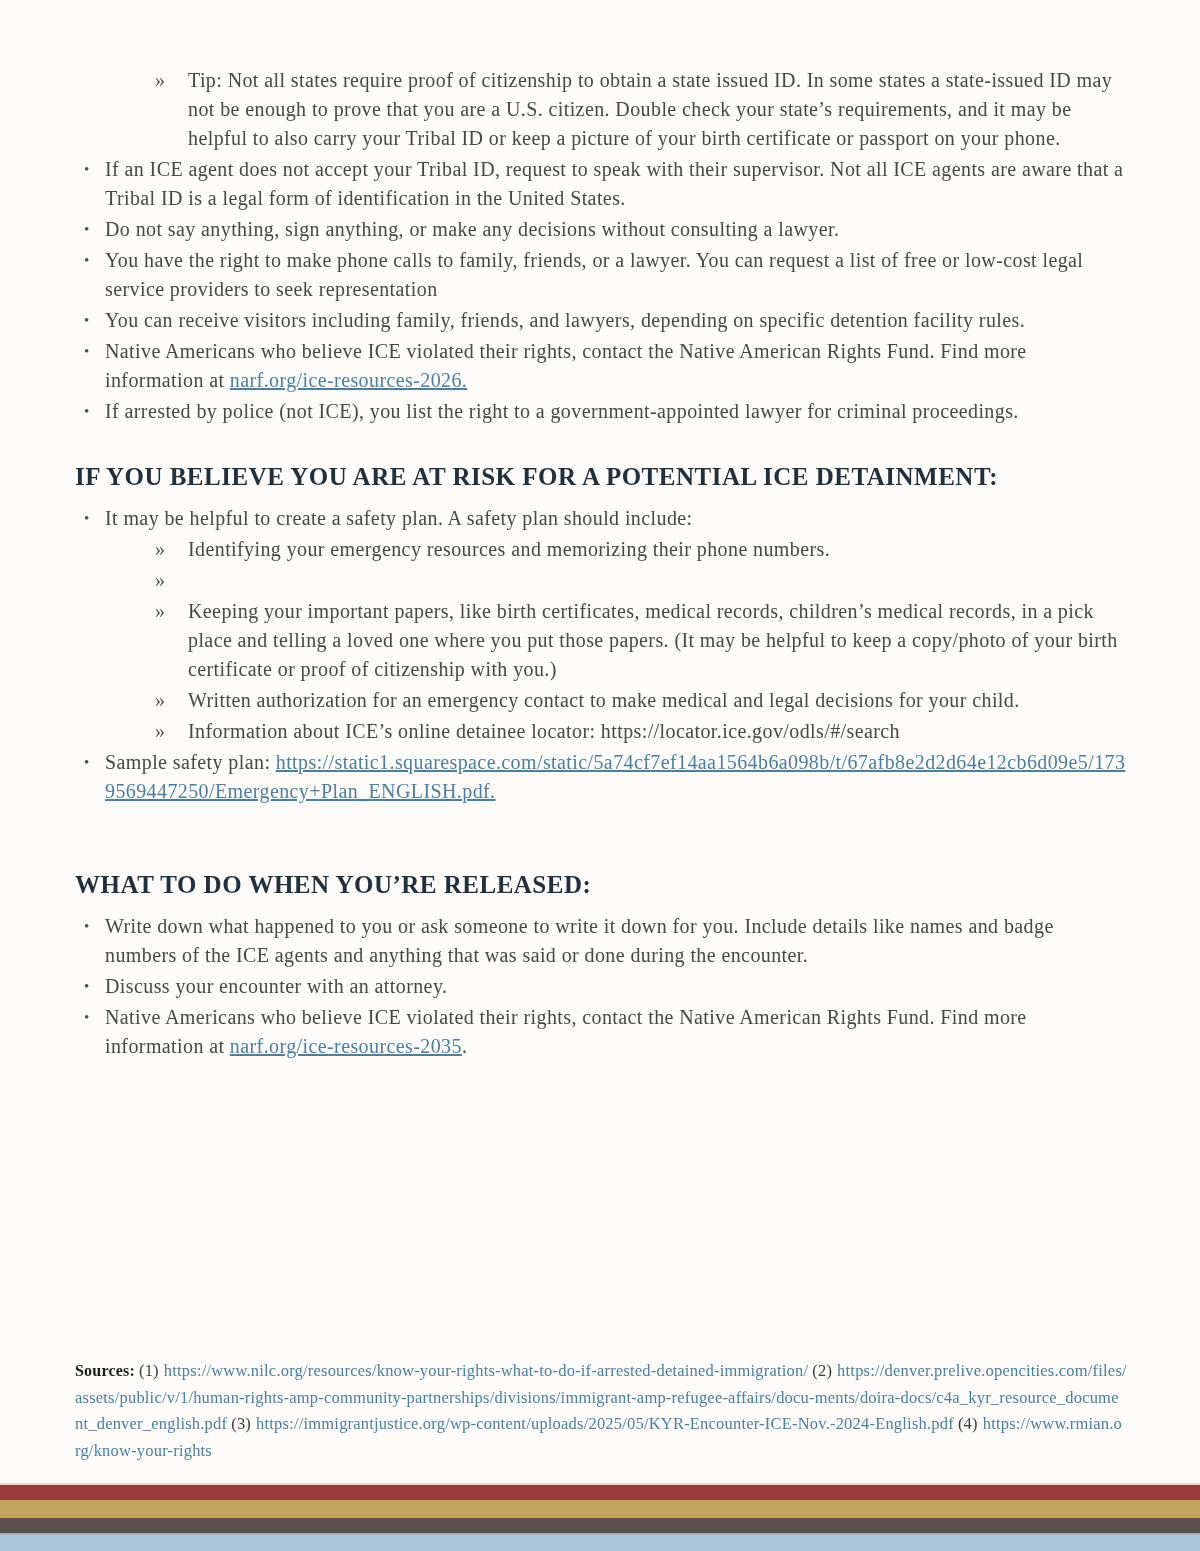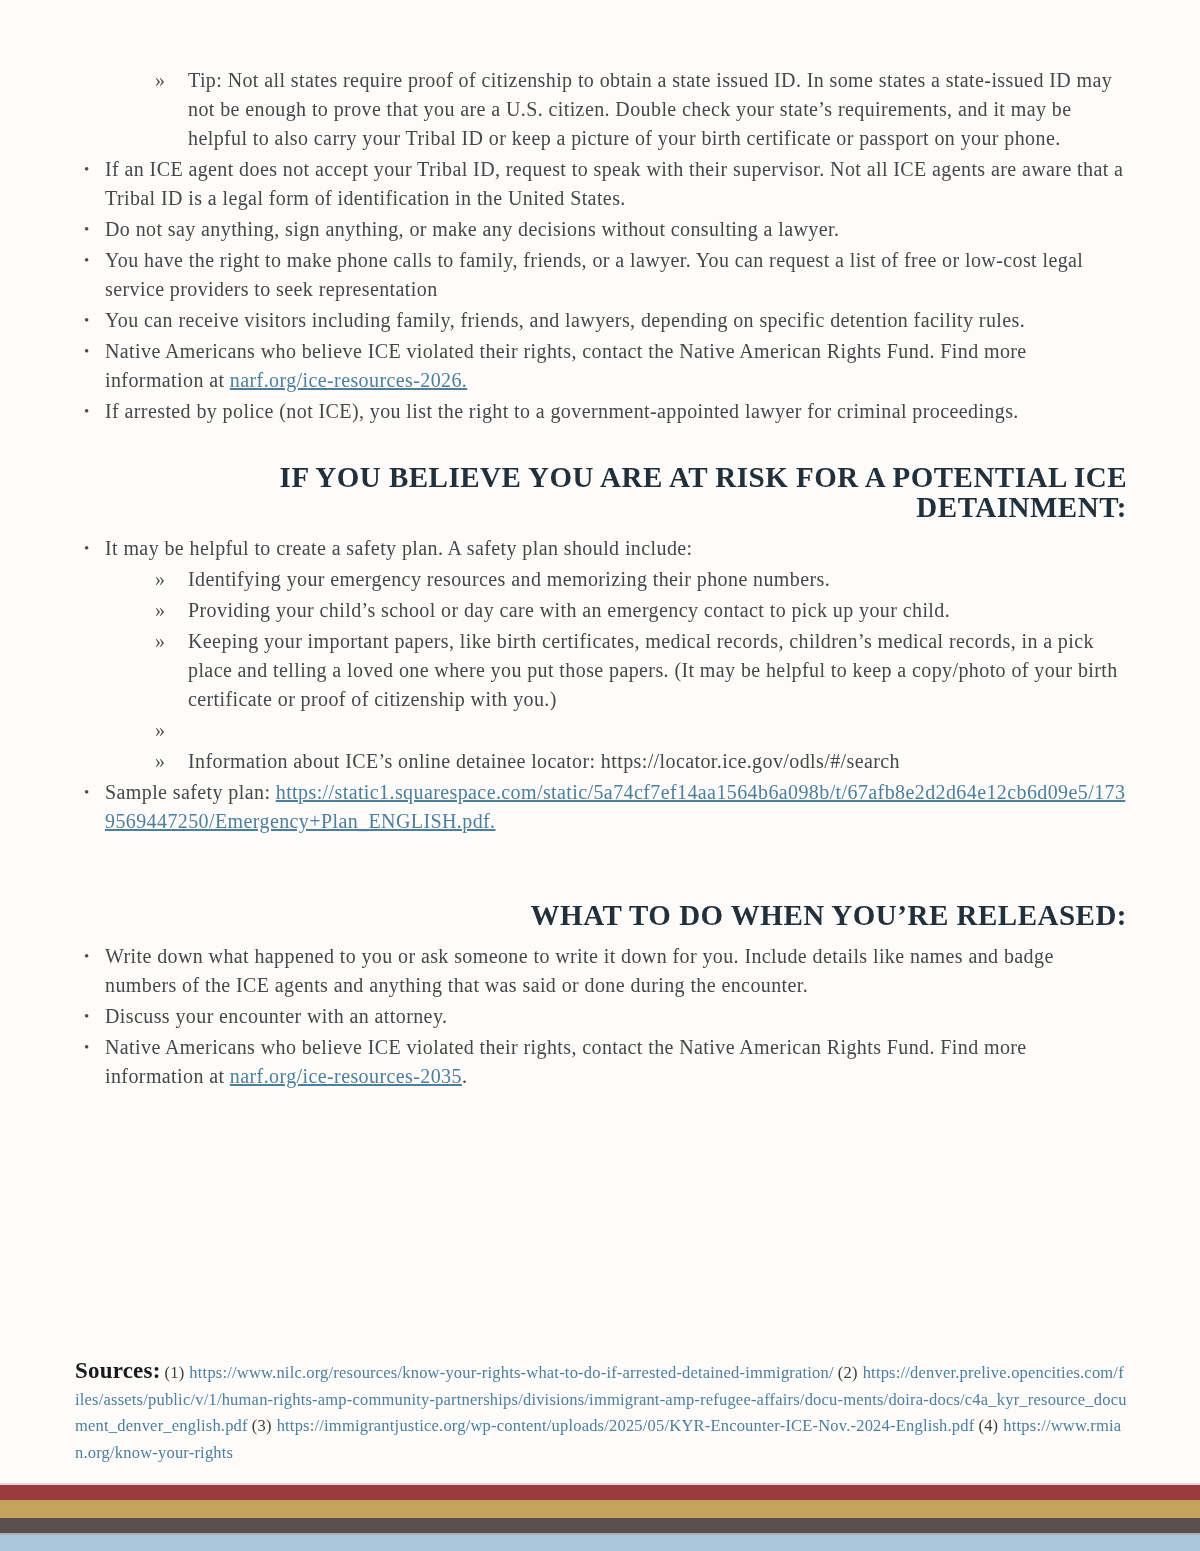--- a/index.html
+++ b/index.html
@@ -32,46 +32,45 @@
   }
   .sub-item { display: flex; margin-bottom: 2px; }
   .sub-marker {
     flex: 0 0 113px;
     box-sizing: border-box;
     padding-left: 80px;
     color: #4f4f4f;
   }
   .li-text { flex: 1; }
   .heading {
-    font-size: 29px;
+    font-size: 25px;
     line-height: 30px;
     font-weight: bold;
     letter-spacing: 0.5px;
     color: #22303c;
     margin: 36px 0 12px 0;
-    text-align: right;
   }
   .heading-released { margin-top: 64px; }
   .link {
     color: #4d7e9b;
     text-decoration: underline;
     cursor: pointer;
   }
   .long-link { word-break: break-all; }
   .sources {
     position: absolute;
     top: 1358px;
     left: 75px;
     width: 1052px;
     font-size: 16.5px;
     line-height: 26.5px;
     letter-spacing: 0.2px;
     color: #3d3d3d;
   }
-  .src-label { font-weight: bold; font-size: 23px; color: #1a1a1a; }
+  .src-label { font-weight: bold; font-size: 16px; color: #1a1a1a; }
   .src-num { margin: 0 5px 0 4px; }
   .src-link { color: #4d7e9b; word-break: break-all; cursor: pointer; }
   .stripes { position: absolute; left: 0; right: 0; bottom: 0; }
   .stripe { width: 100%; }
   .stripe-red  { height: 15px; background: #993b3c; border-top: 2px solid #e6d3d2; }
   .stripe-gold { height: 18px; background: #c3a35d; }
   .stripe-gray { height: 15px; background: #5a504e; }
   .stripe-blue { height: 16px; background: #a9c7d8; border-top: 2px solid #aeadbf; }
 </style>
 </head>
@@ -117,28 +116,28 @@
       <span class="b-marker">•</span>
       <span class="li-text">It may be helpful to create a safety plan. A safety plan should include:</span>
     </div>
 
     <div class="sub-item">
       <span class="sub-marker">»</span>
       <span class="li-text">Identifying your emergency resources and memorizing their phone numbers.</span>
     </div>
     <div class="sub-item">
       <span class="sub-marker">»</span>
-      <span class="li-text">Providing your child’s school or day care with an emergency contact to pick up your child.</span>
     </div>
     <div class="sub-item">
       <span class="sub-marker">»</span>
       <span class="li-text">Keeping your important papers, like birth certificates, medical records, children’s medical records, in a pick place and telling a loved one where you put those papers. (It may be helpful to keep a copy/photo of your birth certificate or proof of citizenship with you.)</span>
     </div>
     <div class="sub-item">
       <span class="sub-marker">»</span>
+      <span class="li-text">Written authorization for an emergency contact to make medical and legal decisions for your child.</span>
     </div>
     <div class="sub-item">
       <span class="sub-marker">»</span>
       <span class="li-text">Information about ICE’s online detainee locator: https://locator.ice.gov/odls/#/search</span>
     </div>
 
     <div class="item">
       <span class="b-marker">•</span>
       <span class="li-text"><span>Sample safety plan: </span><a class="link long-link">https://static1.squarespace.com/static/5a74cf7ef14aa1564b6a098b/t/67afb8e2d2d64e12cb6d09e5/1739569447250/Emergency+Plan_ENGLISH.pdf.</a></span>
     </div>

